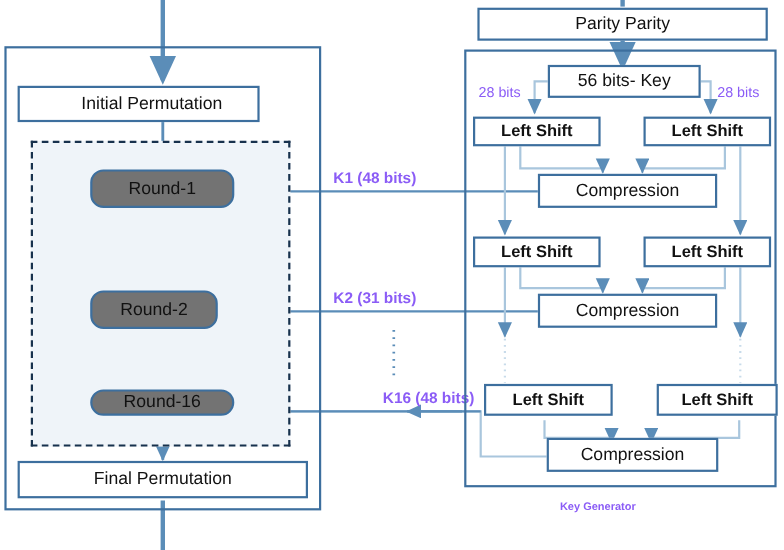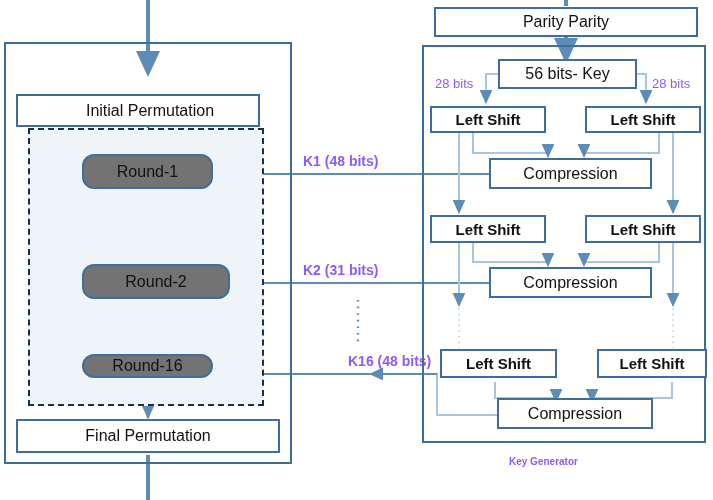--- a/index.html
+++ b/index.html
@@ -85,29 +85,29 @@
 
     <path d="M495,382 L495,398 L556,398 L556,402" fill="none" stroke="#a9c6dd" stroke-width="2" marker-end="url(#ah)"></path>
     <path d="M672,382 L672,398 L592,398 L592,402" fill="none" stroke="#a9c6dd" stroke-width="2" marker-end="url(#ah)"></path>
   </svg>
 
   <div class="outer" style="left:4px;top:42px;width:288px;height:422px;"></div>
 
   <div class="inner-shade" style="left:28px;top:128px;width:236px;height:278px;"></div>
   <div class="dashed" style="left:28px;top:128px;width:236px;height:278px;"></div>
 
-  <div class="node plainbox" style="left:16px;top:94px;width:244px;height:33px;font-size:16px;padding-left:24px;">
+  <div class="node plainbox" style="left:16px;top:78px;width:220px;height:33px;font-size:16px;padding-left:24px;">
     <span>Initial Permutation</span>
   </div>
 
   <div class="node round" style="left:82px;top:154px;width:131px;height:35px;font-size:16px;">
     <span>Round-1</span>
   </div>
 
-  <div class="node round" style="left:82px;top:264px;width:148px;height:35px;font-size:16px;">
+  <div class="node round" style="left:82px;top:264px;width:116px;height:35px;font-size:16px;">
     <span>Round-2</span>
   </div>
 
   <div class="node round" style="left:82px;top:354px;width:131px;height:24px;font-size:16px;">
     <span>Round-16</span>
   </div>
 
   <div class="node plainbox" style="left:16px;top:419px;width:264px;height:34px;font-size:16px;">
     <span>Final Permutation</span>
   </div>

